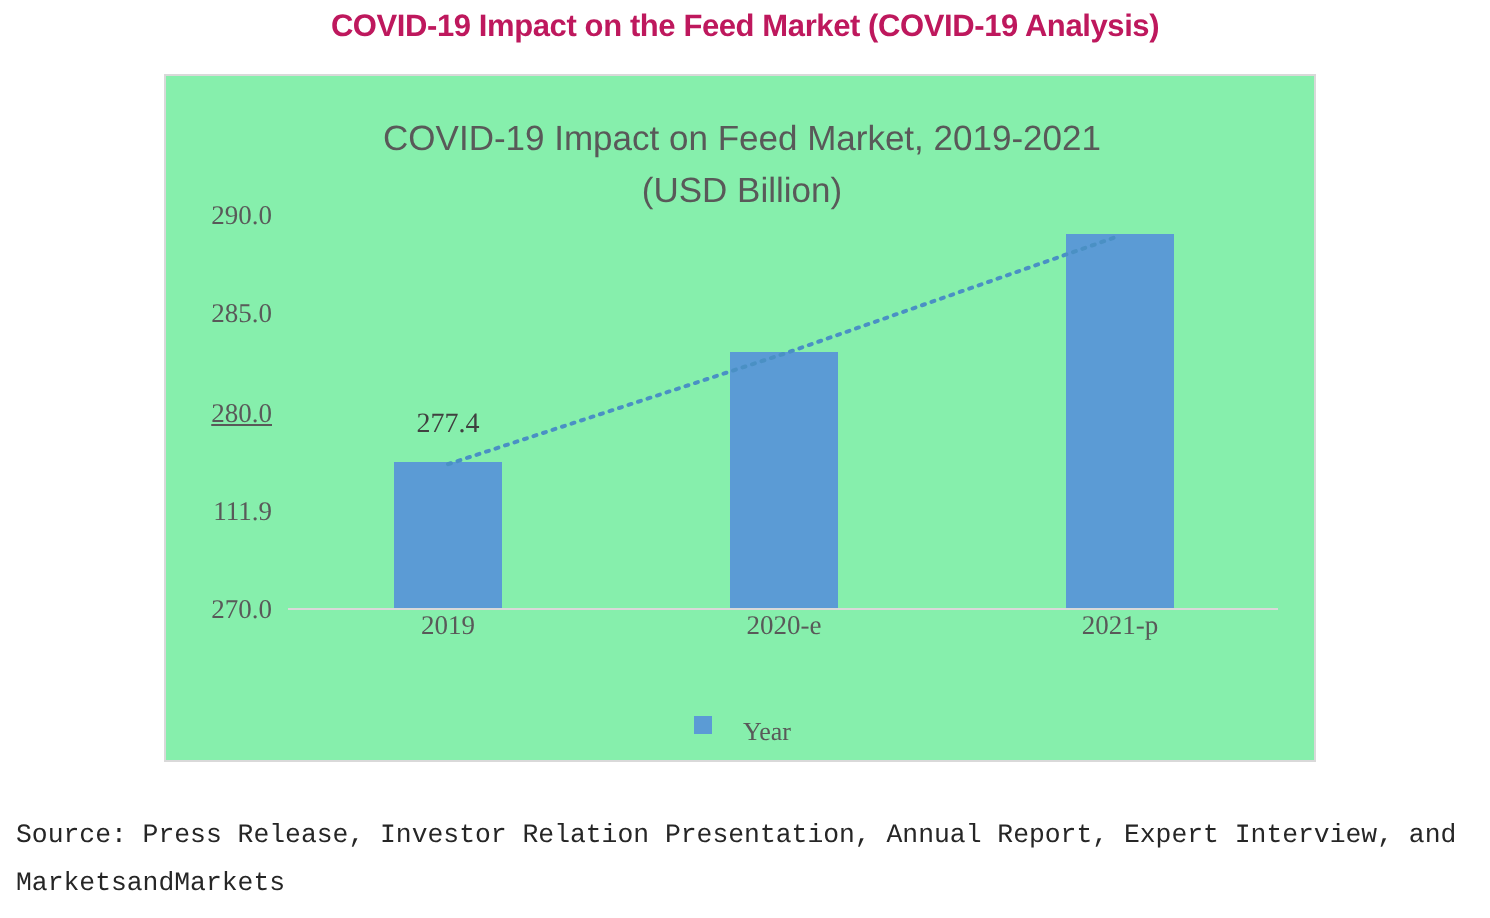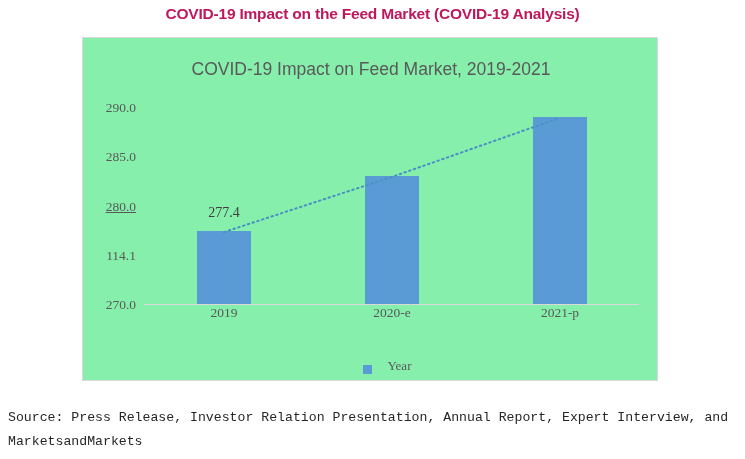--- a/index.html
+++ b/index.html
@@ -126,26 +126,26 @@
     top: -40px;
     width: 495px;
     height: 240px;
     overflow: visible;
     pointer-events: none;
   }
 
   
   #legend {
     position: absolute;
-    left: 16px;
+    left: 0;
     top: 320px;
     width: 576px;
     display: flex;
     justify-content: center;
-    align-items: flex-end;
+    align-items: flex-start;
     gap: 16px;
   }
   #legend-swatch {
     width: 9px;
     height: 9px;
     background: #5B9BD5;
     display: inline-block;
   }
   #legend-label {
     font-size: 13px;
@@ -169,28 +169,29 @@
 </style>
 </head>
 <body>
 
 <div id="header-title">COVID-19 Impact on the Feed Market (COVID-19 Analysis)</div>
 
 <div id="chart-frame">
 
   <div id="chart-title">
     <span>COVID-19 Impact on Feed Market, 2019-2021</span>
+    <span class="line2">(USD Billion)</span>
   </div>
 
   <div id="plot-area">
 
     <div class="ytick" style="top:0px;">290.0</div>
     <div class="ytick" style="top:49.25px;">285.0</div>
     <div class="ytick" style="top:98.5px;text-decoration:underline;">280.0</div>
-    <div class="ytick" style="top:147.75px;">114.1</div>
+    <div class="ytick" style="top:147.75px;">111.9</div>
     <div class="ytick" style="top:197px;">270.0</div>
 
     <div class="axis-line"></div>
 
     <div class="bar bar-1" style="height:72.9px;"></div>
     <div class="bar bar-2" style="height:128.1px;"></div>
     <div class="bar bar-3" style="height:187.2px;"></div>
 
     <div class="bar-label" style="left:35px; top:97px;">277.4</div>
 

